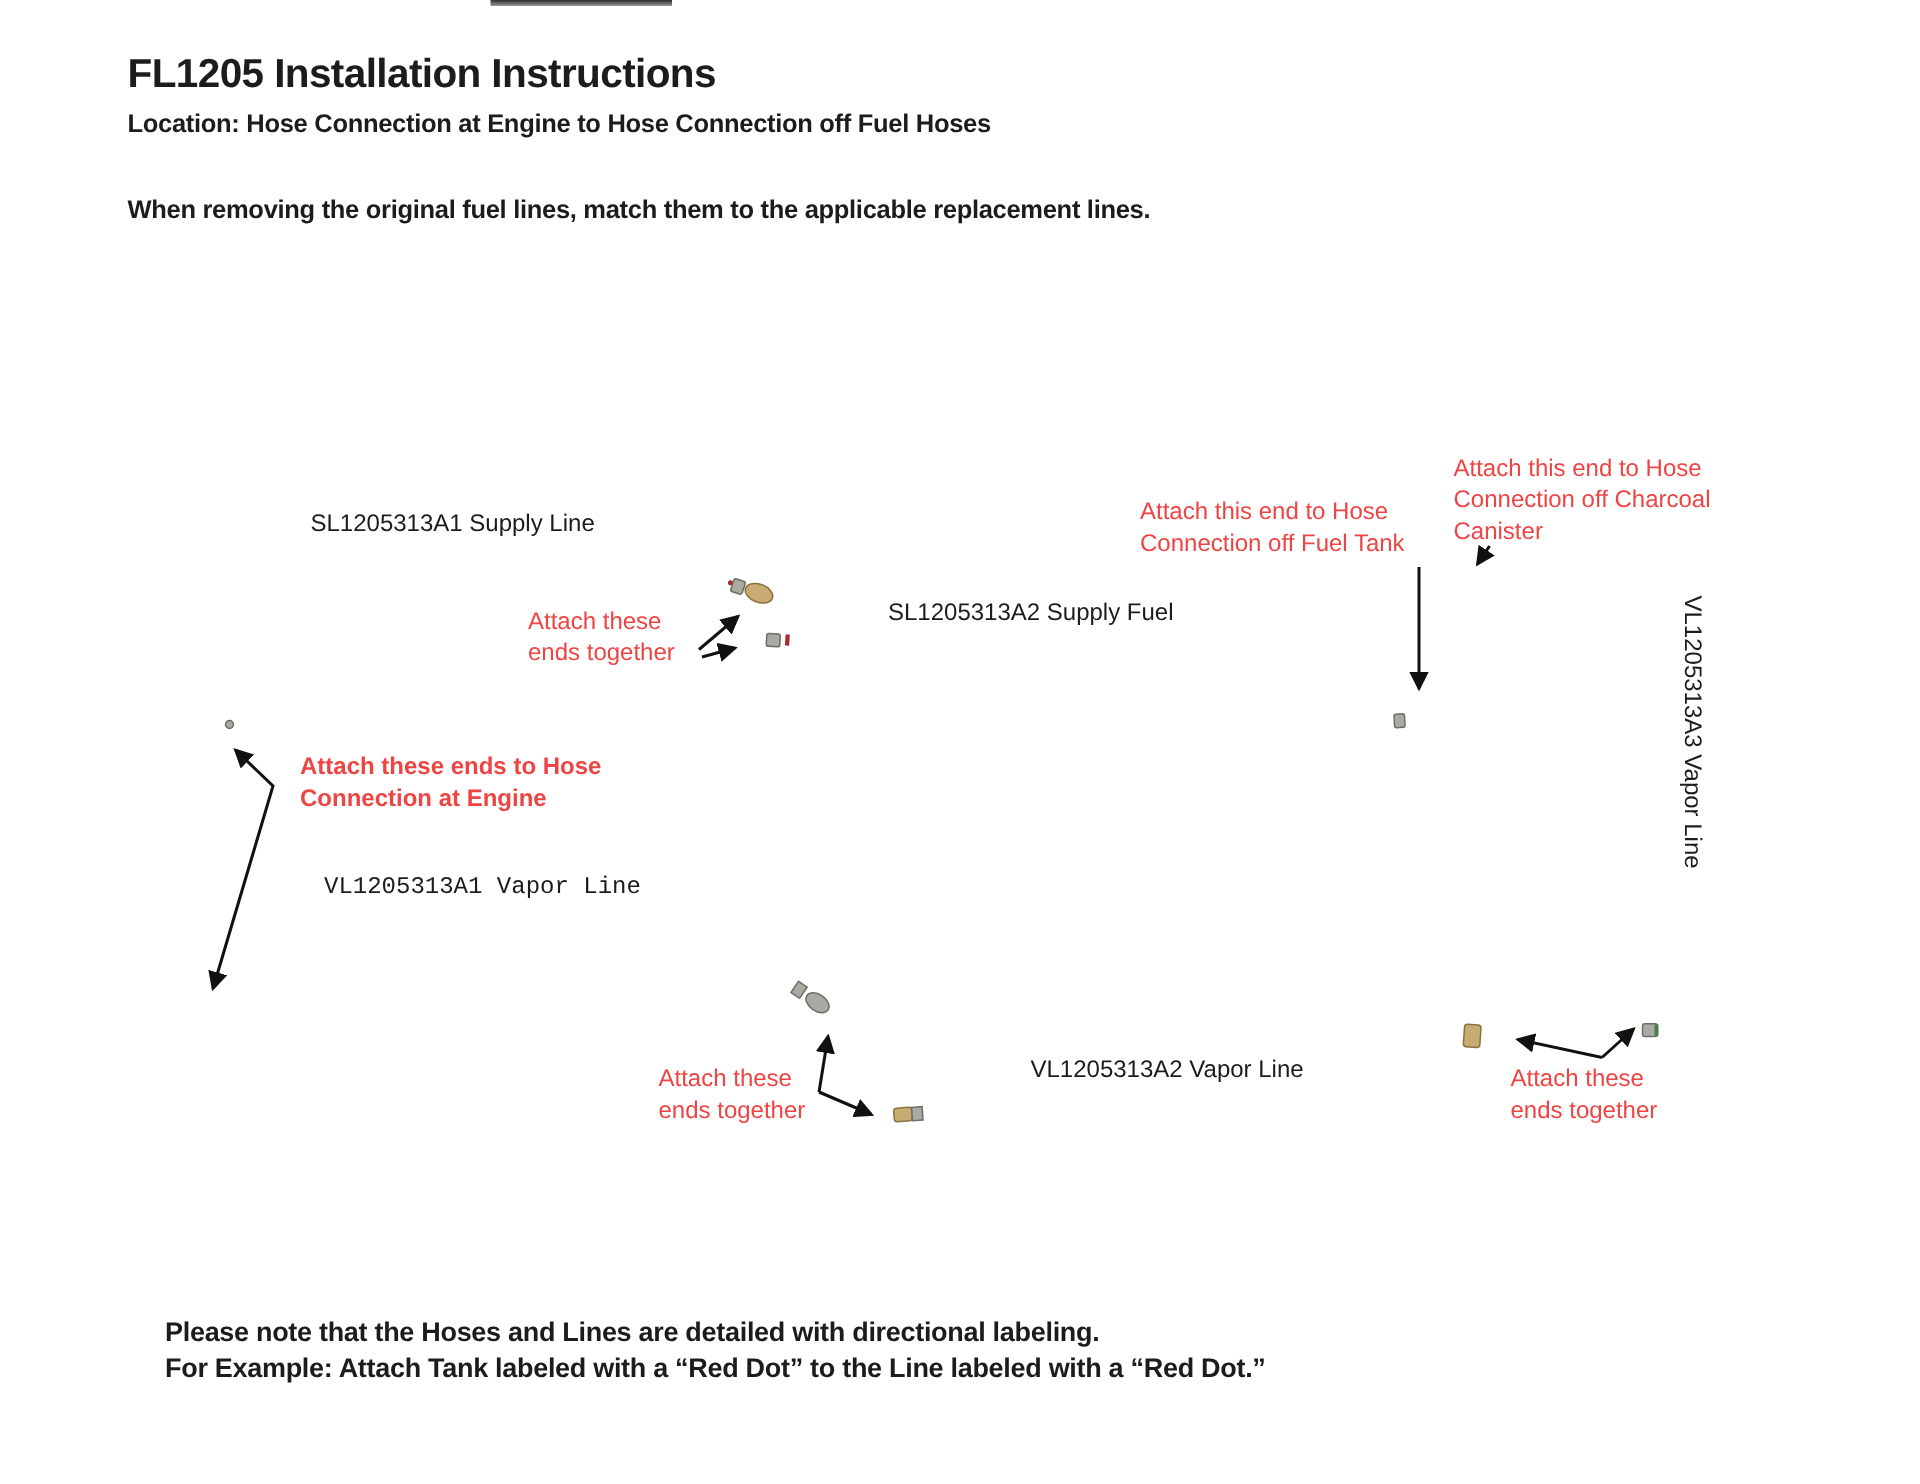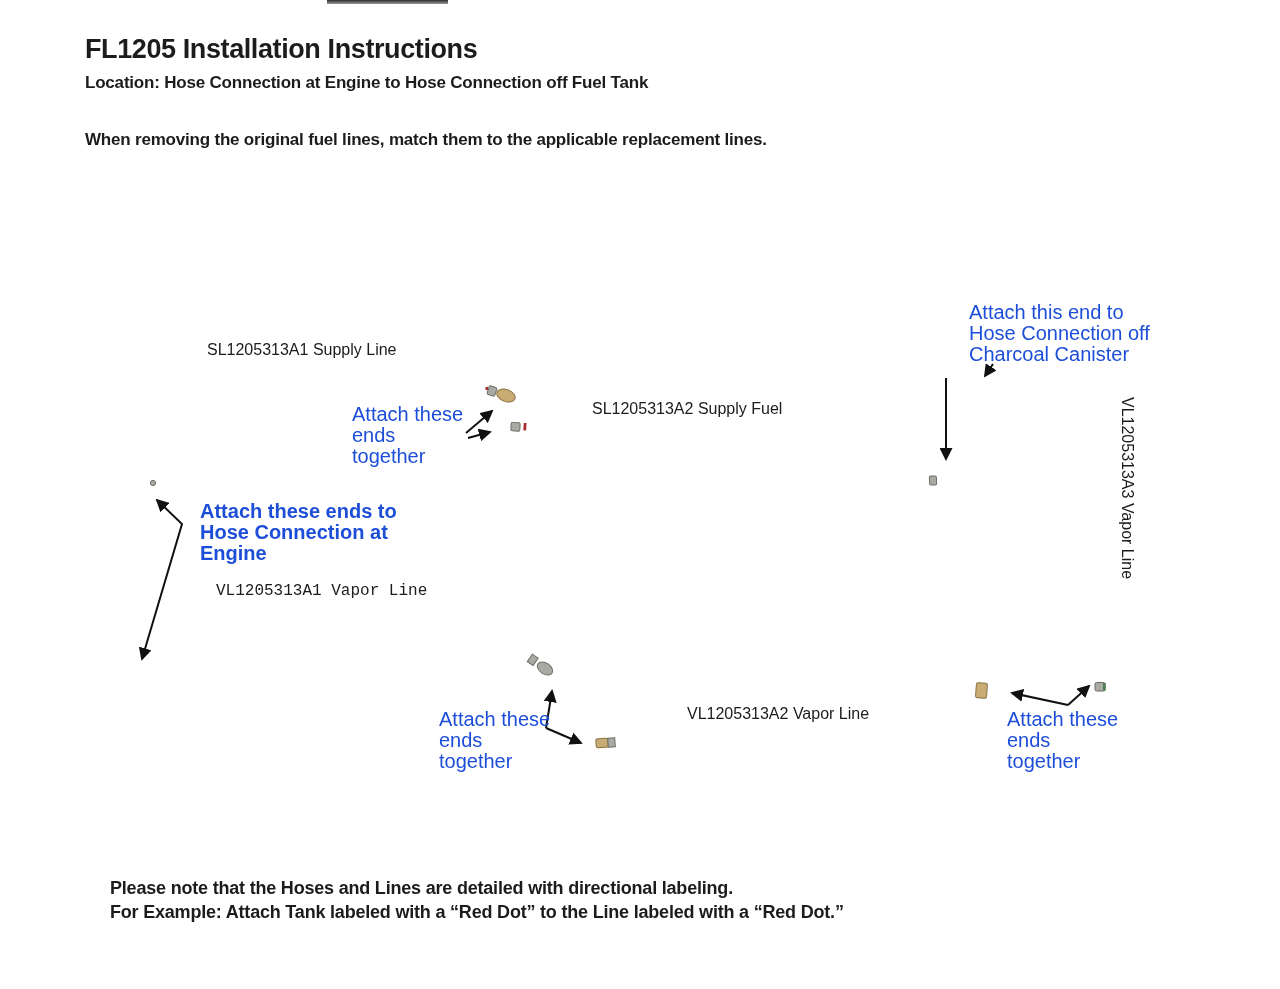--- a/index.html
+++ b/index.html
@@ -56,23 +56,23 @@
   }
   .lbl {
     position: absolute;
     font-size: 16px;
     line-height: 21px;
     color: #1c1c1c;
     white-space: nowrap;
   }
   .ann {
     position: absolute;
-    font-size: 20px;
+    font-size: 16px;
     line-height: 21px;
-    color: #1d4ed8;
+    color: #ef4444;
     white-space: normal;
   }
   .lbl-vert {
     position: absolute;
     writing-mode: vertical-rl;
     font-size: 16px;
     color: #1c1c1c;
     white-space: nowrap;
   }
   .footer {
@@ -97,21 +97,21 @@
   .band-green { fill: var(--green-band, #4f7d52); stroke: none; }
 </style>
 </head>
 <body>
 
 <div class="page">
 
   <div class="top-bar"></div>
 
   <div class="title">FL1205 Installation Instructions</div>
-  <div class="subtitle">Location: Hose Connection at Engine to Hose Connection off Fuel Tank</div>
+  <div class="subtitle">Location: Hose Connection at Engine to Hose Connection off Fuel Hoses</div>
   <div class="instruction">When removing the original fuel lines, match them to the applicable replacement lines.</div>
 
   <div class="diagram">
 
     <svg width="1280" height="989" viewBox="0 0 1280 989">
       <defs>
         <marker id="ah" viewBox="0 0 10 10" refX="8.5" refY="5" markerWidth="6.5" markerHeight="6.5" orient="auto-start-reverse">
           <path d="M0,0 L10,5 L0,10 z" fill="#111111"></path>
         </marker>
       </defs>
@@ -189,20 +189,21 @@
     </svg>
 
     <div class="lbl" style="left:207px; top:339px;">SL1205313A1 Supply Line</div>
     <div class="lbl" style="left:592px; top:398px;">SL1205313A2 Supply Fuel</div>
     <div class="lbl" style="left:216px; top:581px;font-family:Liberation Mono, monospace;">VL1205313A1 Vapor Line</div>
     <div class="lbl" style="left:687px; top:703px;">VL1205313A2 Vapor Line</div>
     <div class="lbl-vert" style="left:1118px; top:397px;">VL1205313A3 Vapor Line</div>
 
     <div class="ann" style="left:352px; top:404px; width:116px;">Attach these ends together</div>
     <div class="ann" style="left:200px; top:501px; width:205px;font-weight:bold;">Attach these ends to Hose Connection at Engine</div>
+    <div class="ann" style="left:760px; top:331px; width:190px;">Attach this end to Hose Connection off Fuel Tank</div>
     <div class="ann" style="left:969px; top:302px; width:190px;">Attach this end to Hose Connection off Charcoal Canister</div>
     <div class="ann" style="left:439px; top:709px; width:116px;">Attach these ends together</div>
     <div class="ann" style="left:1007px; top:709px; width:116px;">Attach these ends together</div>
   </div>
 
   <div class="footer">
     <div>Please note that the Hoses and Lines are detailed with directional labeling.</div>
     <div>For Example: Attach Tank labeled with a “Red Dot” to the Line labeled with a “Red Dot.”</div>
   </div>
 

